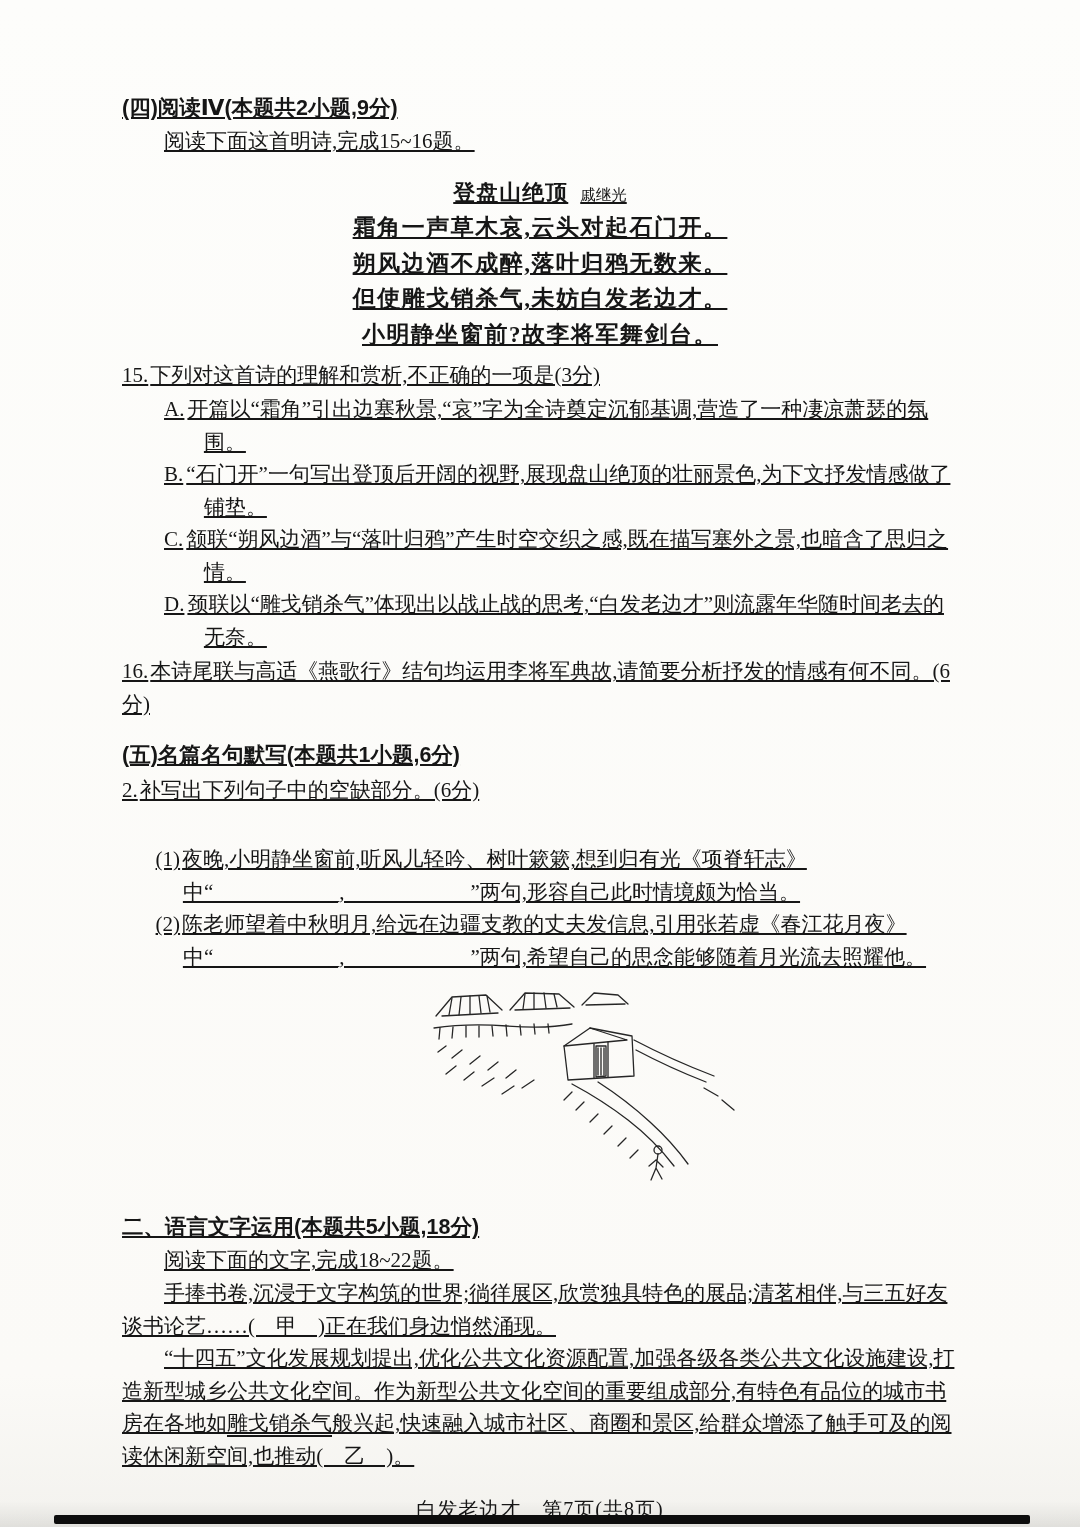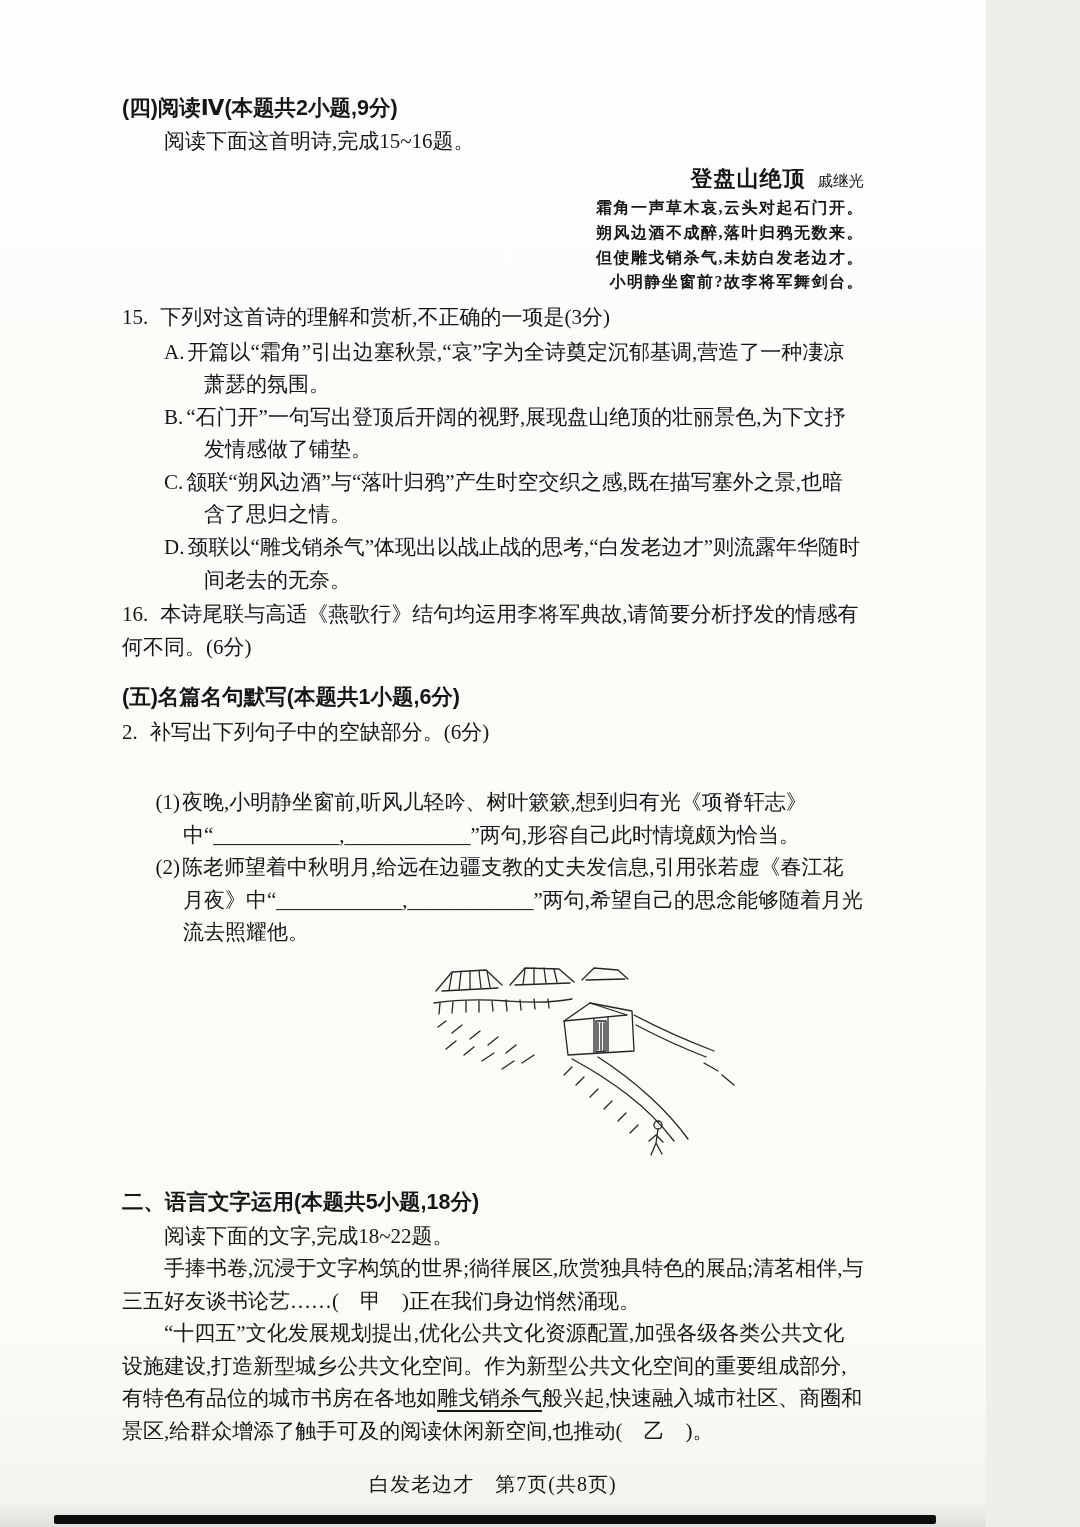--- a/index.html
+++ b/index.html
@@ -4,45 +4,46 @@
 <style>
   * { box-sizing: border-box; }
   html, body { margin: 0; padding: 0; }
   body {
     width: 1080px; height: 1527px;
     background: #efeeea;
     font-family: "Liberation Serif", "DejaVu Serif", serif;
   }
   .page {
     position: relative;
-    width: 986px; height: 1527px;
+    width: 1080px; height: 1527px;
     background: linear-gradient(180deg, #fdfdfb 0%, #fbfaf7 90%, #f3f2ee 100%);
     color: #161616;
     font-size: 21px;
     line-height: 1.55;
     overflow: hidden;
+    text-decoration: underline;
   }
   .content { padding: 92px 122px 0 122px; }
   p { margin: 0; }
 
   .h-bold {
     font-family: "Liberation Sans", "DejaVu Sans", sans-serif;
     font-weight: 700;
     font-size: 21.5px;
   }
   .indent { text-indent: 2em; }
   .sec-gap { margin-top: 18px; }
 
-  .poem { text-align: right; margin: 4px 0 6px 0; }
+  .poem { text-align: center; margin: 18px 0 6px 0; }
   .poem-title { font-weight: 700; font-size: 22px; letter-spacing: 1px; }
   .poem-author { font-size: 15.5px; margin-left: 12px; }
-  .poem-line { font-weight: 700; font-size: 16px; letter-spacing: 1.5px; }
+  .poem-line { font-weight: 700; font-size: 23px; letter-spacing: 1.5px; }
 
   .qline { margin: 2px 0; }
-  .qnum { margin-right: 12px; }
+  .qnum { margin-right: 2px; }
 
   .options { margin-left: 2em; }
   .option { padding-left: 1.9em; text-indent: -1.9em; }
   .opt-label { margin-right: 3px; }
 
   .q17-items { margin-left: 1.6em; margin-top: 37px; }
   .q17-item { padding-left: 1.3em; text-indent: -1.3em; }
   .item-label { margin-right: 2px; }
 
   .seg-u { text-decoration: underline; text-underline-offset: 5px; }

